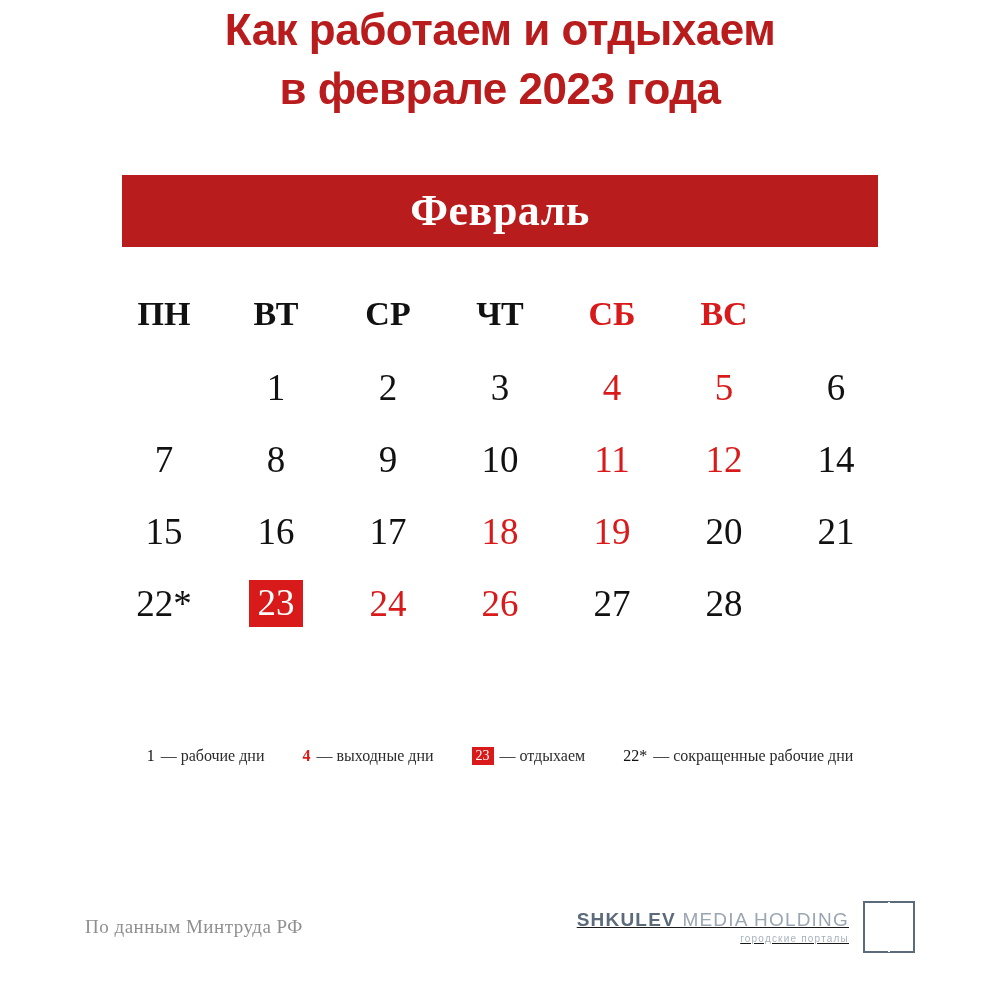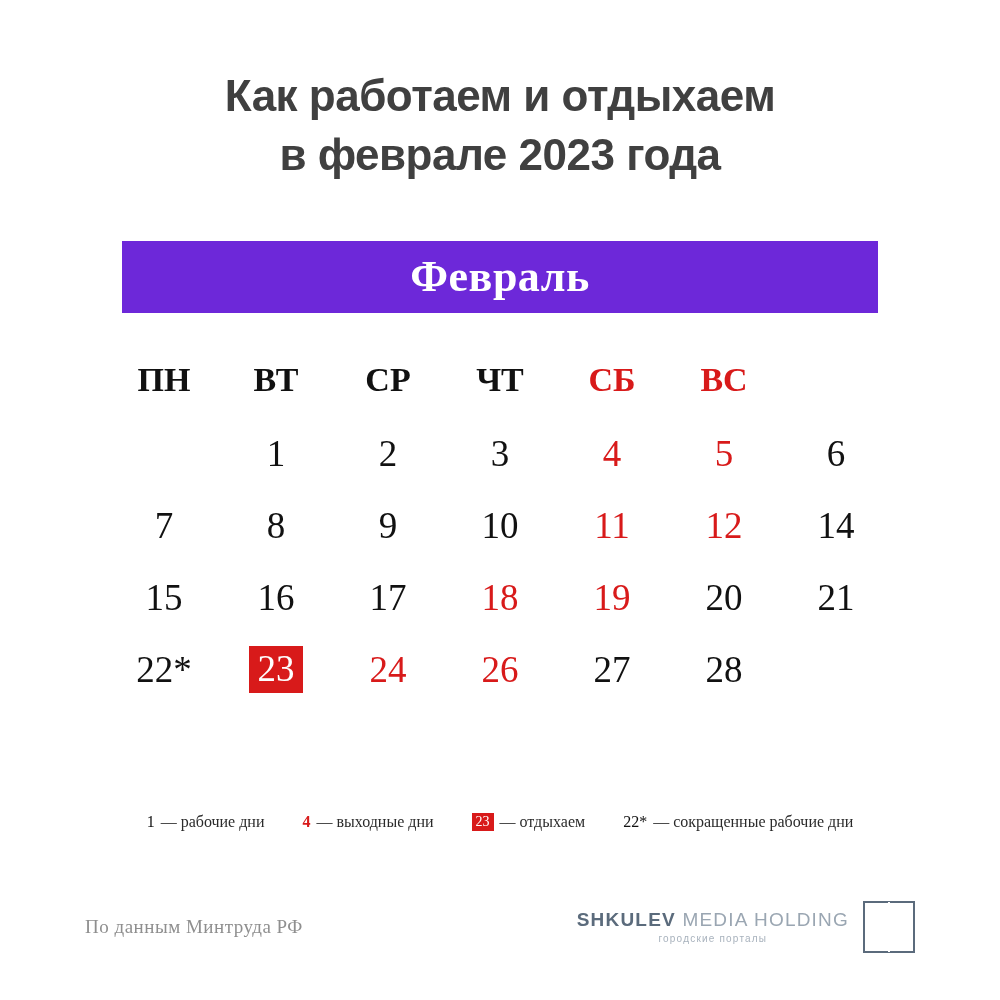--- a/index.html
+++ b/index.html
@@ -23,33 +23,32 @@
     box-sizing: border-box;
   }
 
   
   .title {
     text-align: center;
     font-family: "Liberation Sans", sans-serif;
     font-weight: bold;
     font-size: 44px;
     line-height: 1.35;
-    color: #404040;
-    padding-top: 66px;
+    color: #b91c1c;
     letter-spacing: -0.5px;
   }
   .title-line {
     display: block;
   }
 
   
   .month-banner {
     margin: 56px 122px 0 122px;
     height: 72px;
-    background: #6d28d9;
+    background: #b91c1c;
     display: flex;
     align-items: center;
     justify-content: center;
   }
   .month-banner span {
     font-family: "Liberation Serif", serif;
     font-weight: bold;
     font-size: 44px;
     color: #ffffff;
     letter-spacing: 0.5px;
@@ -150,22 +149,23 @@
     font-size: 19px;
     color: #8f8f8f;
     letter-spacing: 0.5px;
   }
   .brand {
     display: flex;
     align-items: center;
     gap: 14px;
   }
   .brand-text {
-    text-align: center;
+    text-align: right;
     line-height: 1.1;
+    text-decoration: underline;
   }
   .brand-main {
     font-family: "Liberation Sans", sans-serif;
     font-size: 19px;
     letter-spacing: 1.2px;
     color: #9aa6b2;
   }
   .brand-main b {
     color: #5b6b7c;
     font-weight: bold;

